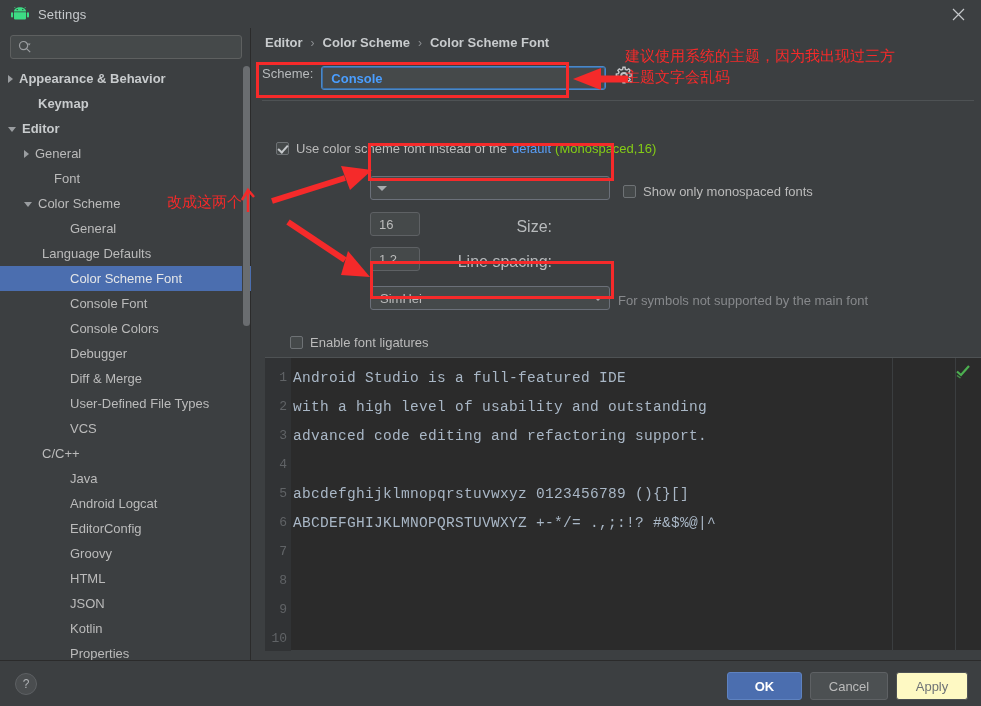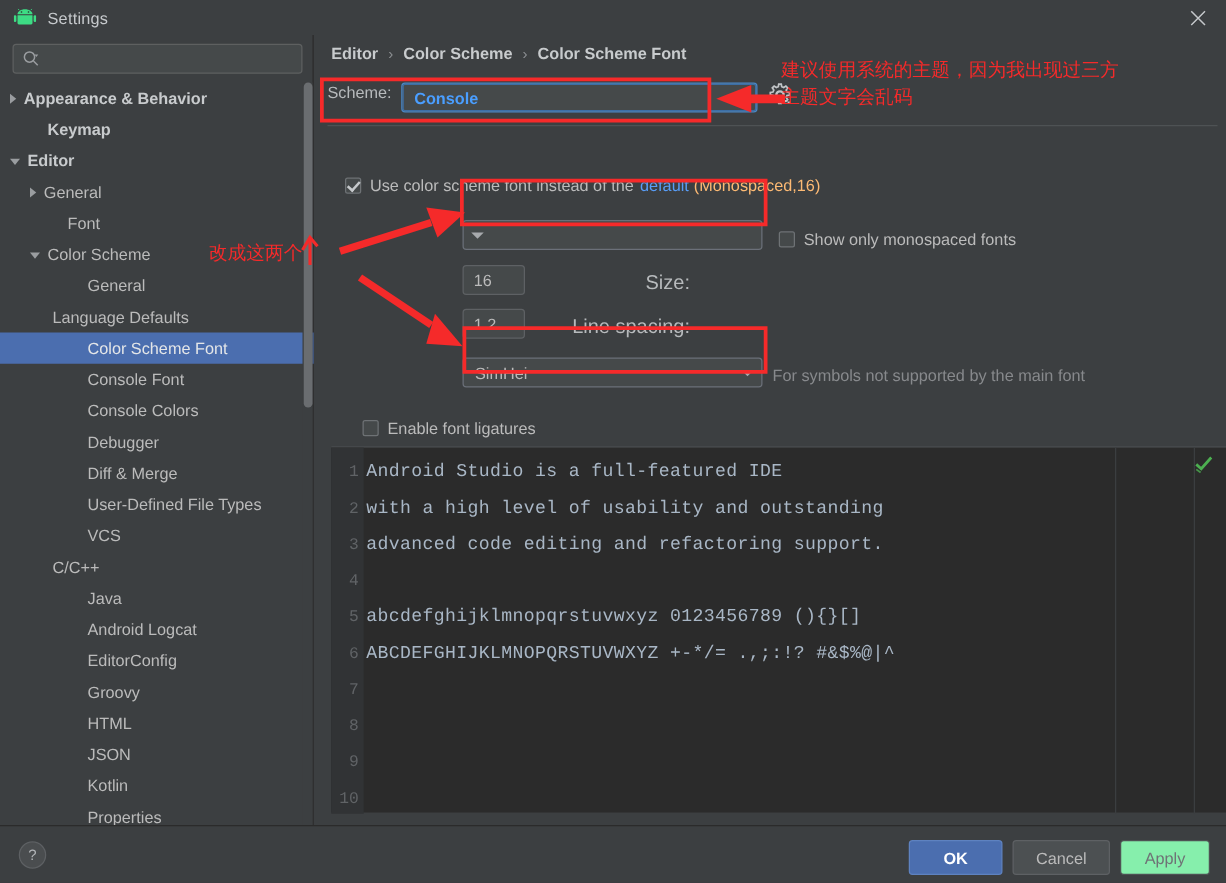--- a/index.html
+++ b/index.html
@@ -126,21 +126,21 @@
     width: 13px; height: 13px; border: 1px solid #6e7275; background: #45494a;
     border-radius: 2px; margin-right: 7px; position: relative; flex: 0 0 auto;
     cursor: pointer;
   }
   .cbox.checked::after {
     content: ""; position: absolute; left: 3px; top: 0px;
     width: 4px; height: 8px; border: solid #c6c9cc;
     border-width: 0 2px 2px 0; transform: rotate(42deg);
   }
   .linklike { color: #589df6; margin-left: 5px; }
-  .muted { color: #fdba74; margin-left: 4px; }
+  .muted { color: #84cc16; margin-left: 4px; }
 
   .field-label {
     position: absolute; font-size: 16px; color: #b7babc; text-align: right;
   }
   .tinput {
     position: absolute; background: #45494a; border: 1px solid #5e6164;
     border-radius: 3px; height: 24px; display: flex; align-items: center;
     padding-left: 8px; font-size: 13px; color: #bbbbbb;
   }
   .hint { position: absolute; font-size: 13px; color: #87898c; }
@@ -184,21 +184,21 @@
   }
   .btn {
     position: absolute; height: 28px; border-radius: 3px;
     display: flex; align-items: center; justify-content: center;
     font-size: 13px; cursor: pointer; border: 1px solid #5e6164;
     background: #4c5052; color: #bbbbbb;
   }
   .btn.primary {
     background: #4b6eaf; border: 1px solid #5e82c0; color: #ffffff; font-weight: bold;
   }
-  .btn.disabled { color: #6f7376; border-color: #4e5254; background: #86efac; }
+  .btn.disabled { color: #6f7376; border-color: #4e5254; background: #fef9c3; }
 
   
   .redbox {
     position: absolute; border: 3px solid #f62a2a; pointer-events: none;
   }
   .anno-cn {
     position: absolute; color: #f52a2a; font-size: 15px; line-height: 21px;
     font-family: "DejaVu Sans", "Liberation Sans", sans-serif; white-space: pre;
   }
   .anno-svg { position: absolute; pointer-events: none; }

